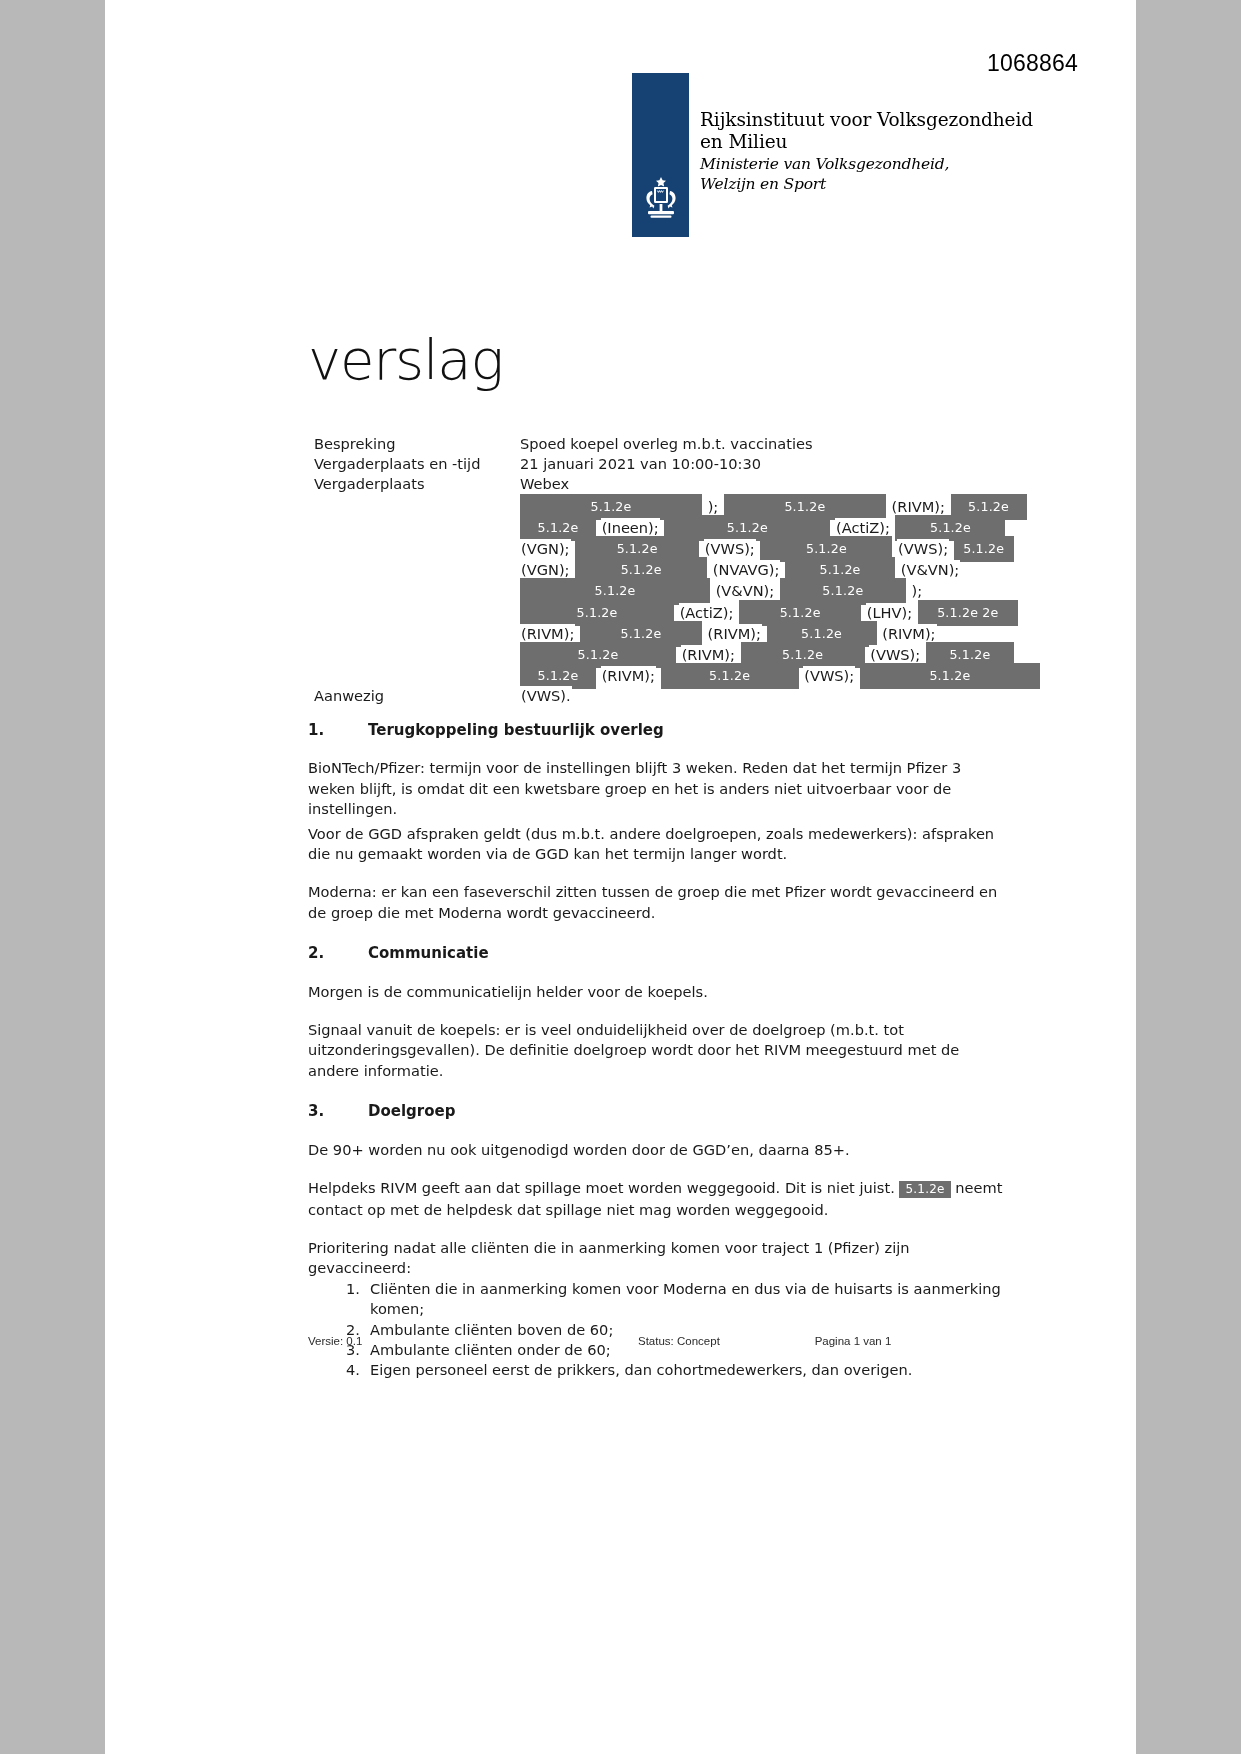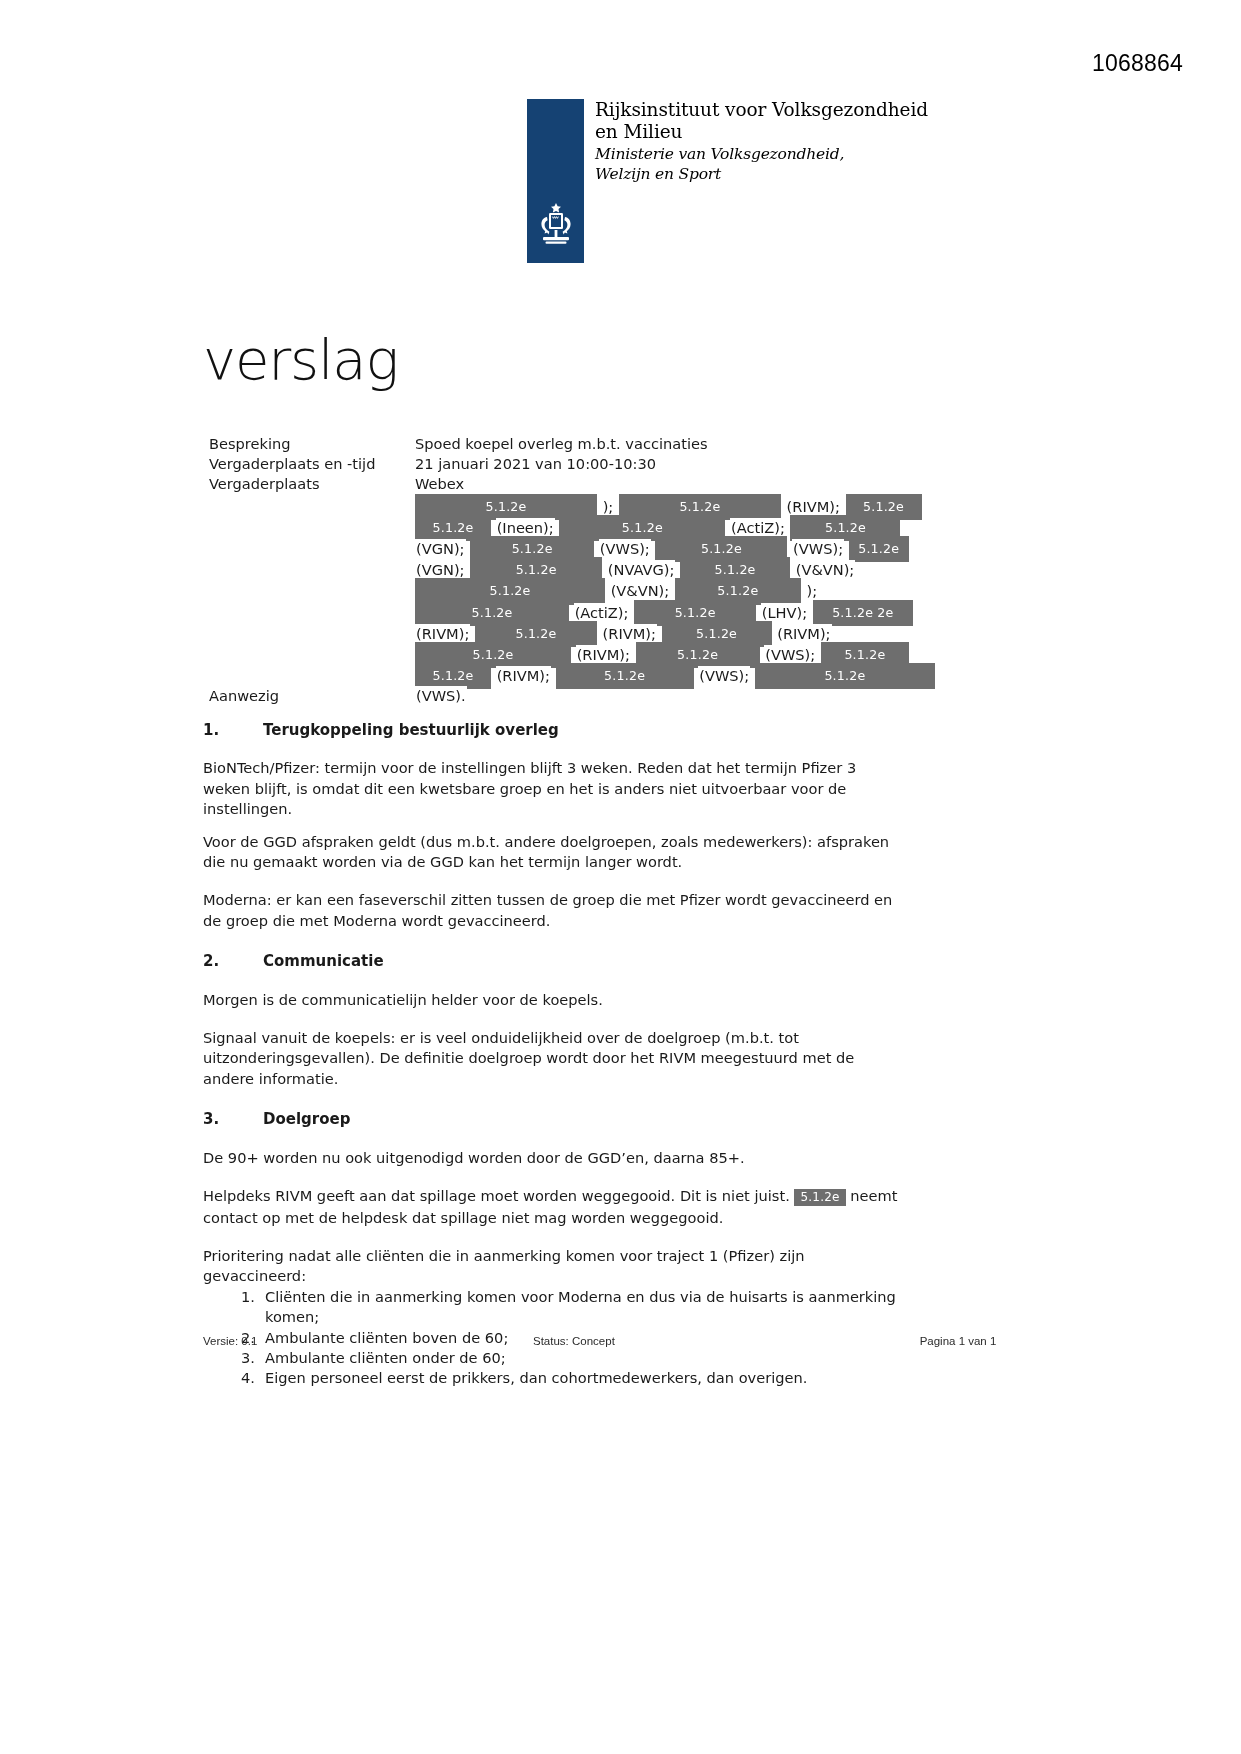--- a/index.html
+++ b/index.html
@@ -6,44 +6,44 @@
   html, body {
     margin: 0;
     padding: 0;
     background: #b8b8b8;
   }
   body {
     font-family: "DejaVu Sans", sans-serif;
   }
   .page {
     position: relative;
-    width: 1241px;
+    width: 1031px;
     height: 1754px;
     margin: 0 auto;
     background: #ffffff;
     overflow: hidden;
     box-sizing: border-box;
   }
   
   .docnum {
     position: absolute;
     top: 50px;
     right: 58px;
     font-family: "Liberation Sans", sans-serif;
     font-size: 23px;
     color: #000;
     letter-spacing: 0.2px;
   }
   
   .logo-wrap {
     position: absolute;
     left: 527px;
-    top: 99px;
+    top: 73px;
     display: flex;
-    align-items: flex-start;
+    align-items: center;
   }
   .logo-bar {
     width: 57px;
     height: 164px;
     background: #154273;
     position: relative;
     flex: none;
   }
   .logo-crest {
     position: absolute;
@@ -153,21 +153,21 @@
   }
   .sec-num {
     width: 60px;
     flex: none;
     display: inline-block;
   }
   .sec-wrap { margin: 20px 0 18px 0; }
   p.para {
     margin: 0 0 0 0;
   }
-  p.para + p.para { margin-top: 12px; }
+  p.para + p.para { margin-top: 4px; }
   .gap { height: 18px; }
   ol.numlist {
     margin: 0 0 0 0;
     padding-left: 0;
     list-style: none;
     counter-reset: li;
   }
   ol.numlist li {
     counter-increment: li;
     position: relative;

